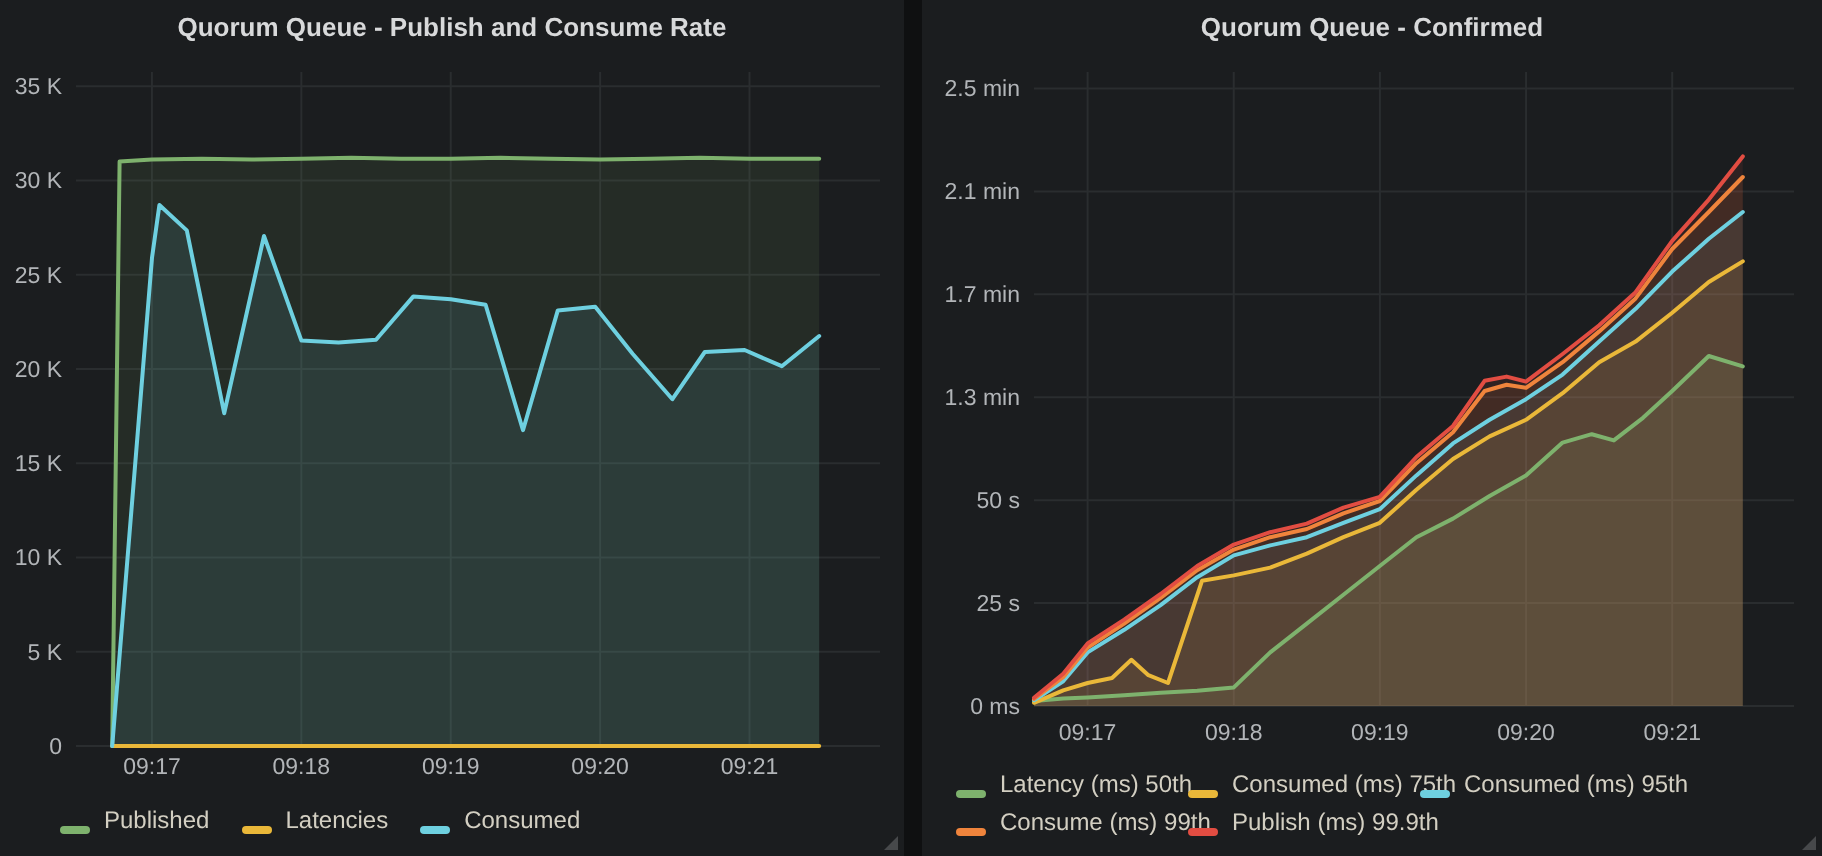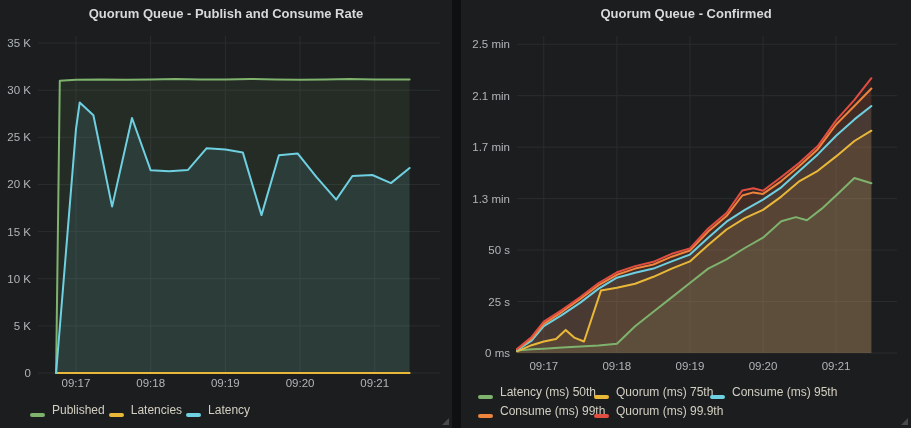--- a/index.html
+++ b/index.html
@@ -9,21 +9,21 @@
   }
   .panel{position:absolute;top:0;height:428px;background:#1b1d1f;}
   #panel-0{left:0;width:452px;}
   #panel-1{left:461px;width:450px;}
   .panel-header{
     position:absolute;top:0;left:0;right:0;height:27px;line-height:27px;
     text-align:center;font-size:13px;font-weight:bold;color:#d8d9da;cursor:move;
   }
   .chart-svg{position:absolute;top:0;left:0;}
   .legend{position:absolute;}
-  .legend-row{left:30px;top:399px;display:flex;gap:4px;}
+  .legend-row{left:30px;top:399px;display:flex;gap:16px;}
   .legend-grid{left:17px;top:381px;display:grid;grid-template-columns:116px 116px auto;row-gap:1px;}
   .legend-item{display:flex;align-items:flex-end;height:18px;font-size:12px;color:#d3cfc2;cursor:pointer;white-space:nowrap;}
   .swatch{width:15px;height:4px;border-radius:2px;margin-right:7px;flex:0 0 auto;}
   .resize-handle{
     position:absolute;right:3px;bottom:3px;width:0;height:0;cursor:se-resize;
     border-left:7px solid transparent;border-bottom:7px solid #47494b;
   }
 </style>
 </head>
 <body>
@@ -72,21 +72,21 @@
         <div class="legend-item">
           <span class="swatch" style="background: rgb(126, 178, 109);"></span>
           <span>Published</span>
         </div>
         <div class="legend-item">
           <span class="swatch" style="background: rgb(234, 184, 57);"></span>
           <span>Latencies</span>
         </div>
         <div class="legend-item">
           <span class="swatch" style="background: rgb(110, 208, 224);"></span>
-          <span>Latency</span>
+          <span>Consumed</span>
         </div>
       </div>
     <div class="resize-handle"></div>
   </div>
 
   <div class="panel" id="panel-1">
     <div class="panel-header">
       <span>Quorum Queue - Confirmed</span>
     </div>
     <svg class="chart-svg" id="svg-1" width="450" height="378">
@@ -125,31 +125,31 @@
         <polyline points="56.0,349.5 70.6,338.6 82.8,323.8 101.1,311.8 119.3,298.9 137.6,285.1 155.9,274.8 174.1,268.6 192.4,264.5 210.7,256.7 228.9,250.5 247.2,231.6 265.5,216.1 281.3,195.5 292.3,192.4 302.0,193.9 320.3,181.1 338.6,165.7 356.8,149.2 375.1,124.5 393.4,106.0 410.4,88.5" fill="none" stroke="#EF843C" stroke-width="2" stroke-linejoin="round" stroke-linecap="round"></polyline>
         <polyline points="56.0,348.9 70.6,336.9 82.8,321.7 101.1,309.8 119.3,297.0 137.6,283.0 155.9,272.3 174.1,266.1 192.4,261.8 210.7,253.8 228.9,248.4 247.2,228.5 265.5,213.0 281.3,190.4 292.3,188.3 302.0,190.8 320.3,177.0 338.6,162.6 356.8,146.1 375.1,120.4 393.4,99.8 410.4,78.2" fill="none" stroke="#E24D42" stroke-width="2" stroke-linejoin="round" stroke-linecap="round"></polyline>
       </svg>
     <div class="legend legend-grid" id="legend-1">
         <div class="legend-item">
           <span class="swatch" style="background: rgb(126, 178, 109);"></span>
           <span>Latency (ms) 50th</span>
         </div>
         <div class="legend-item">
           <span class="swatch" style="background: rgb(234, 184, 57);"></span>
-          <span>Quorum (ms) 75th</span>
+          <span>Consumed (ms) 75th</span>
         </div>
         <div class="legend-item">
           <span class="swatch" style="background: rgb(110, 208, 224);"></span>
-          <span>Consume (ms) 95th</span>
+          <span>Consumed (ms) 95th</span>
         </div>
         <div class="legend-item">
           <span class="swatch" style="background: rgb(239, 132, 60);"></span>
           <span>Consume (ms) 99th</span>
         </div>
         <div class="legend-item">
           <span class="swatch" style="background: rgb(226, 77, 66);"></span>
-          <span>Quorum (ms) 99.9th</span>
+          <span>Publish (ms) 99.9th</span>
         </div>
       </div>
     <div class="resize-handle"></div>
   </div>
 
 </div>
 
 </body></html>

